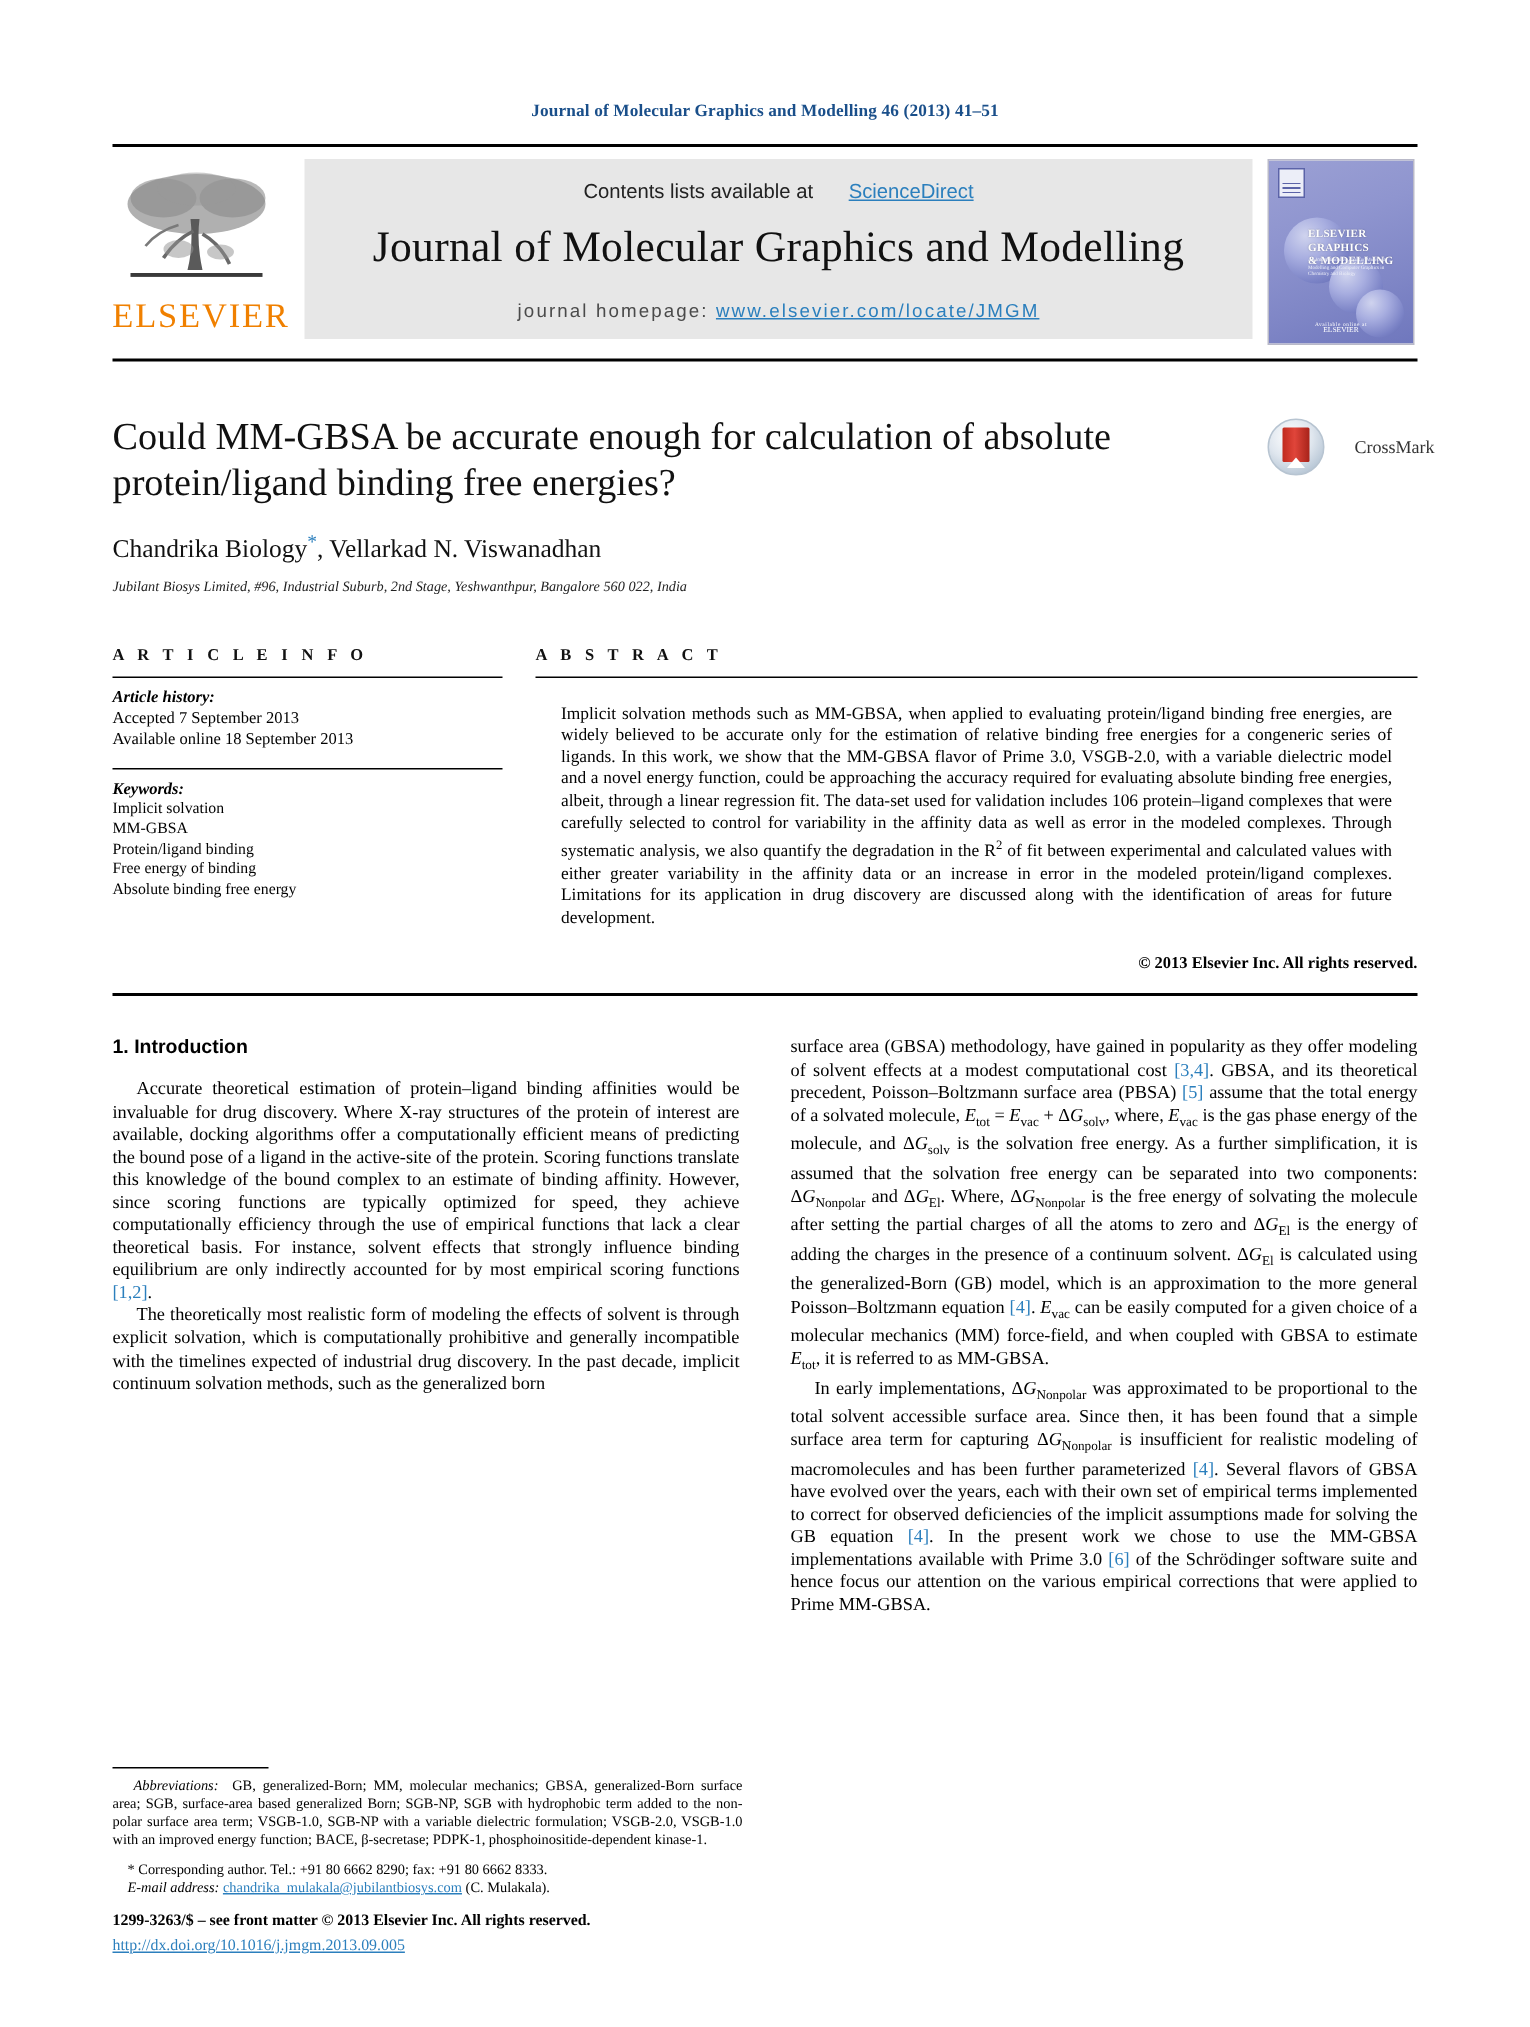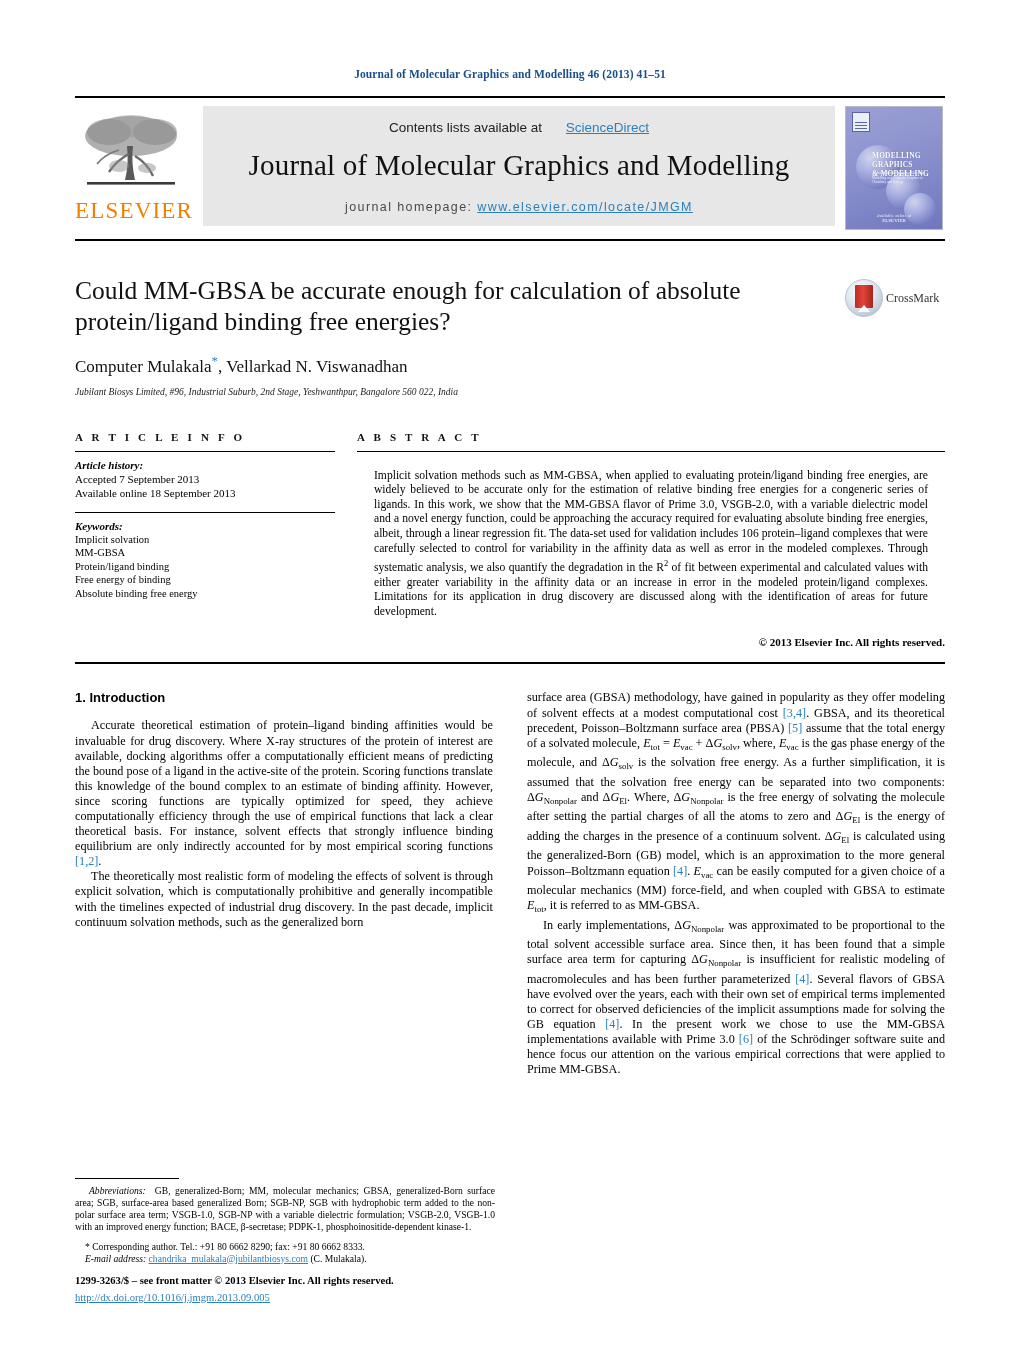--- a/index.html
+++ b/index.html
@@ -167,21 +167,21 @@
     font-style: italic;
     font-size: 9.5px;
     color: #222;
     margin: 0;
   }
   .crossmark {
     flex: 0 0 auto;
     width: 100px;
     display: flex;
     align-items: center;
-    gap: 3px;
+    gap: 20px;
     padding-top: 4px;
   }
   .cm-badge {
     width: 36px; height: 36px; border-radius: 50%;
     background: radial-gradient(circle at 40% 32%, #ffffff 0%, #dfe6ee 45%, #9fb3c6 100%);
     border: 1px solid #b7c4d1;
     position: relative; overflow: hidden; flex: 0 0 36px;
   }
   .cm-badge .book {
     position: absolute; left: 9px; top: 5px; width: 18px; height: 23px;
@@ -336,38 +336,38 @@
       </div>
     </div>
 
     <div class="cover-block">
       <div class="cover">
         <div class="els-box"></div>
         <div class="sphere s1"></div>
         <div class="sphere s2"></div>
         <div class="sphere s3"></div>
         <div class="ctitle">
-          <span>MODELLING GRAPHICS</span><br>
+          <span>ELSEVIER GRAPHICS</span><br>
           <span>&amp; MODELLING</span>
         </div>
         <div class="ctiny">An International Journal for Molecular Modelling and Computer Graphics in Chemistry and Biology</div>
         <div class="cels">
           <small>Available online at</small>
           <span>ELSEVIER</span>
         </div>
       </div>
     </div>
   </div>
   <div class="masthead-rule"></div>
 
   <div class="title-area">
     <div class="title-texts">
       <h1 class="paper-title">Could MM-GBSA be accurate enough for calculation of absolute protein/ligand binding free energies?</h1>
       <div class="authors">
-        <span>Computer Mulakala</span><span class="star">*</span><span>, Vellarkad N. Viswanadhan</span>
+        <span>Chandrika Biology</span><span class="star">*</span><span>, Vellarkad N. Viswanadhan</span>
       </div>
       <div class="affiliation">Jubilant Biosys Limited, #96, Industrial Suburb, 2nd Stage, Yeshwanthpur, Bangalore 560 022, India</div>
     </div>
     <div class="crossmark">
       <div class="cm-badge">
         <div class="book"></div>
         <div class="arrow"></div>
       </div>
       <div class="cm-text">CrossMark</div>
     </div>

